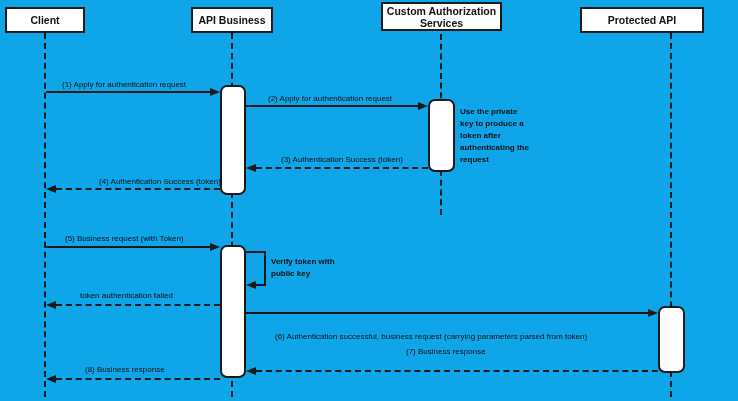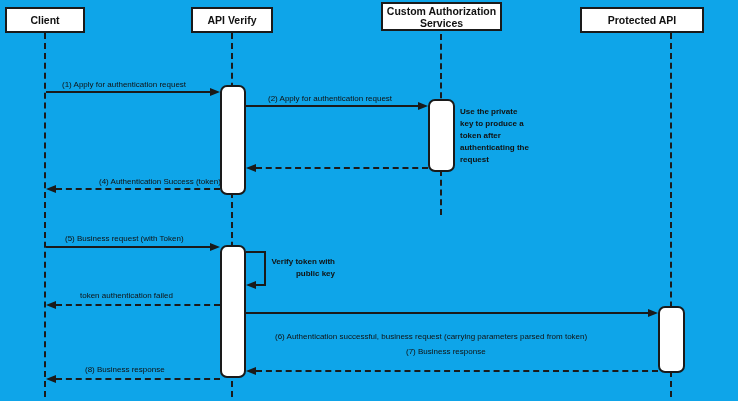--- a/index.html
+++ b/index.html
@@ -37,21 +37,21 @@
 
   <div class="abs lifeline" style="left:44px;top:33px;height:364px;"></div>
   <div class="abs lifeline" style="left:231px;top:33px;height:364px;"></div>
   <div class="abs lifeline" style="left:440px;top:34px;height:181px;"></div>
   <div class="abs lifeline" style="left:670px;top:33px;height:364px;"></div>
 
   <div class="abs actor" style="left:5px;top:7px;width:80px;height:26px;">
     <span>Client</span>
   </div>
   <div class="abs actor" style="left:191px;top:7px;width:82px;height:26px;">
-    <span>API Verify</span>
+    <span>API Business</span>
   </div>
   <div class="abs actor" style="left:381px;top:2px;width:121px;height:29px;">
     <span>Custom Authorization Services</span>
   </div>
   <div class="abs actor" style="left:580px;top:7px;width:124px;height:26px;">
     <span>Protected API</span>
   </div>
 
   <div class="abs activation" style="left:220px;top:85px;width:26px;height:110px;"></div>
   <div class="abs activation" style="left:428px;top:99px;width:27px;height:73px;"></div>
@@ -61,36 +61,37 @@
   <div class="abs lbl" style="left:62px;top:79px;">(1) Apply for authentication request</div>
   <div class="abs line-solid" style="left:46px;top:91px;width:164px;"></div>
   <div class="abs arr-r" style="left:210px;top:88px;"></div>
 
   <div class="abs lbl" style="left:268px;top:93px;">(2) Apply for authentication request</div>
   <div class="abs line-solid" style="left:246px;top:105px;width:172px;"></div>
   <div class="abs arr-r" style="left:418px;top:102px;"></div>
 
   <div class="abs wraplbl" style="left:460px;top:106px;width:72px;">Use the private key to produce a token after authenticating the request</div>
 
+  <div class="abs lbl" style="left:281px;top:154px;">(3) Authentication Success (token)</div>
   <div class="abs line-dashed" style="left:256px;top:167px;width:172px;"></div>
   <div class="abs arr-l" style="left:246px;top:164px;"></div>
 
   <div class="abs lbl" style="left:59px;top:176px;margin-left:40px;">(4) Authentication Success (token)</div>
   <div class="abs line-dashed" style="left:56px;top:188px;width:164px;"></div>
   <div class="abs arr-l" style="left:46px;top:185px;"></div>
 
   <div class="abs lbl" style="left:65px;top:233px;">(5) Business request (with Token)</div>
   <div class="abs line-solid" style="left:46px;top:246px;width:164px;"></div>
   <div class="abs arr-r" style="left:210px;top:243px;"></div>
 
   <div class="abs line-solid" style="left:246px;top:251px;width:20px;"></div>
   <div class="abs vline-solid" style="left:264px;top:251px;height:35px;"></div>
   <div class="abs line-solid" style="left:256px;top:284px;width:10px;"></div>
   <div class="abs arr-l" style="left:246px;top:281px;"></div>
-  <div class="abs wraplbl" style="left:271px;top:256px;width:64px;text-align:right;">Verify token with public key</div>
+  <div class="abs wraplbl" style="left:271px;top:256px;width:64px;">Verify token with public key</div>
 
   <div class="abs lbl" style="left:80px;top:290px;">token authentication failed</div>
   <div class="abs line-dashed" style="left:56px;top:304px;width:164px;"></div>
   <div class="abs arr-l" style="left:46px;top:301px;"></div>
 
   <div class="abs lbl" style="left:275px;top:299px;margin-top:32px;">(6) Authentication successful, business request (carrying parameters parsed from token)</div>
   <div class="abs line-solid" style="left:246px;top:312px;width:402px;"></div>
   <div class="abs arr-r" style="left:648px;top:309px;"></div>
 
   <div class="abs lbl" style="left:406px;top:338px;margin-top:8px;">(7) Business response</div>

